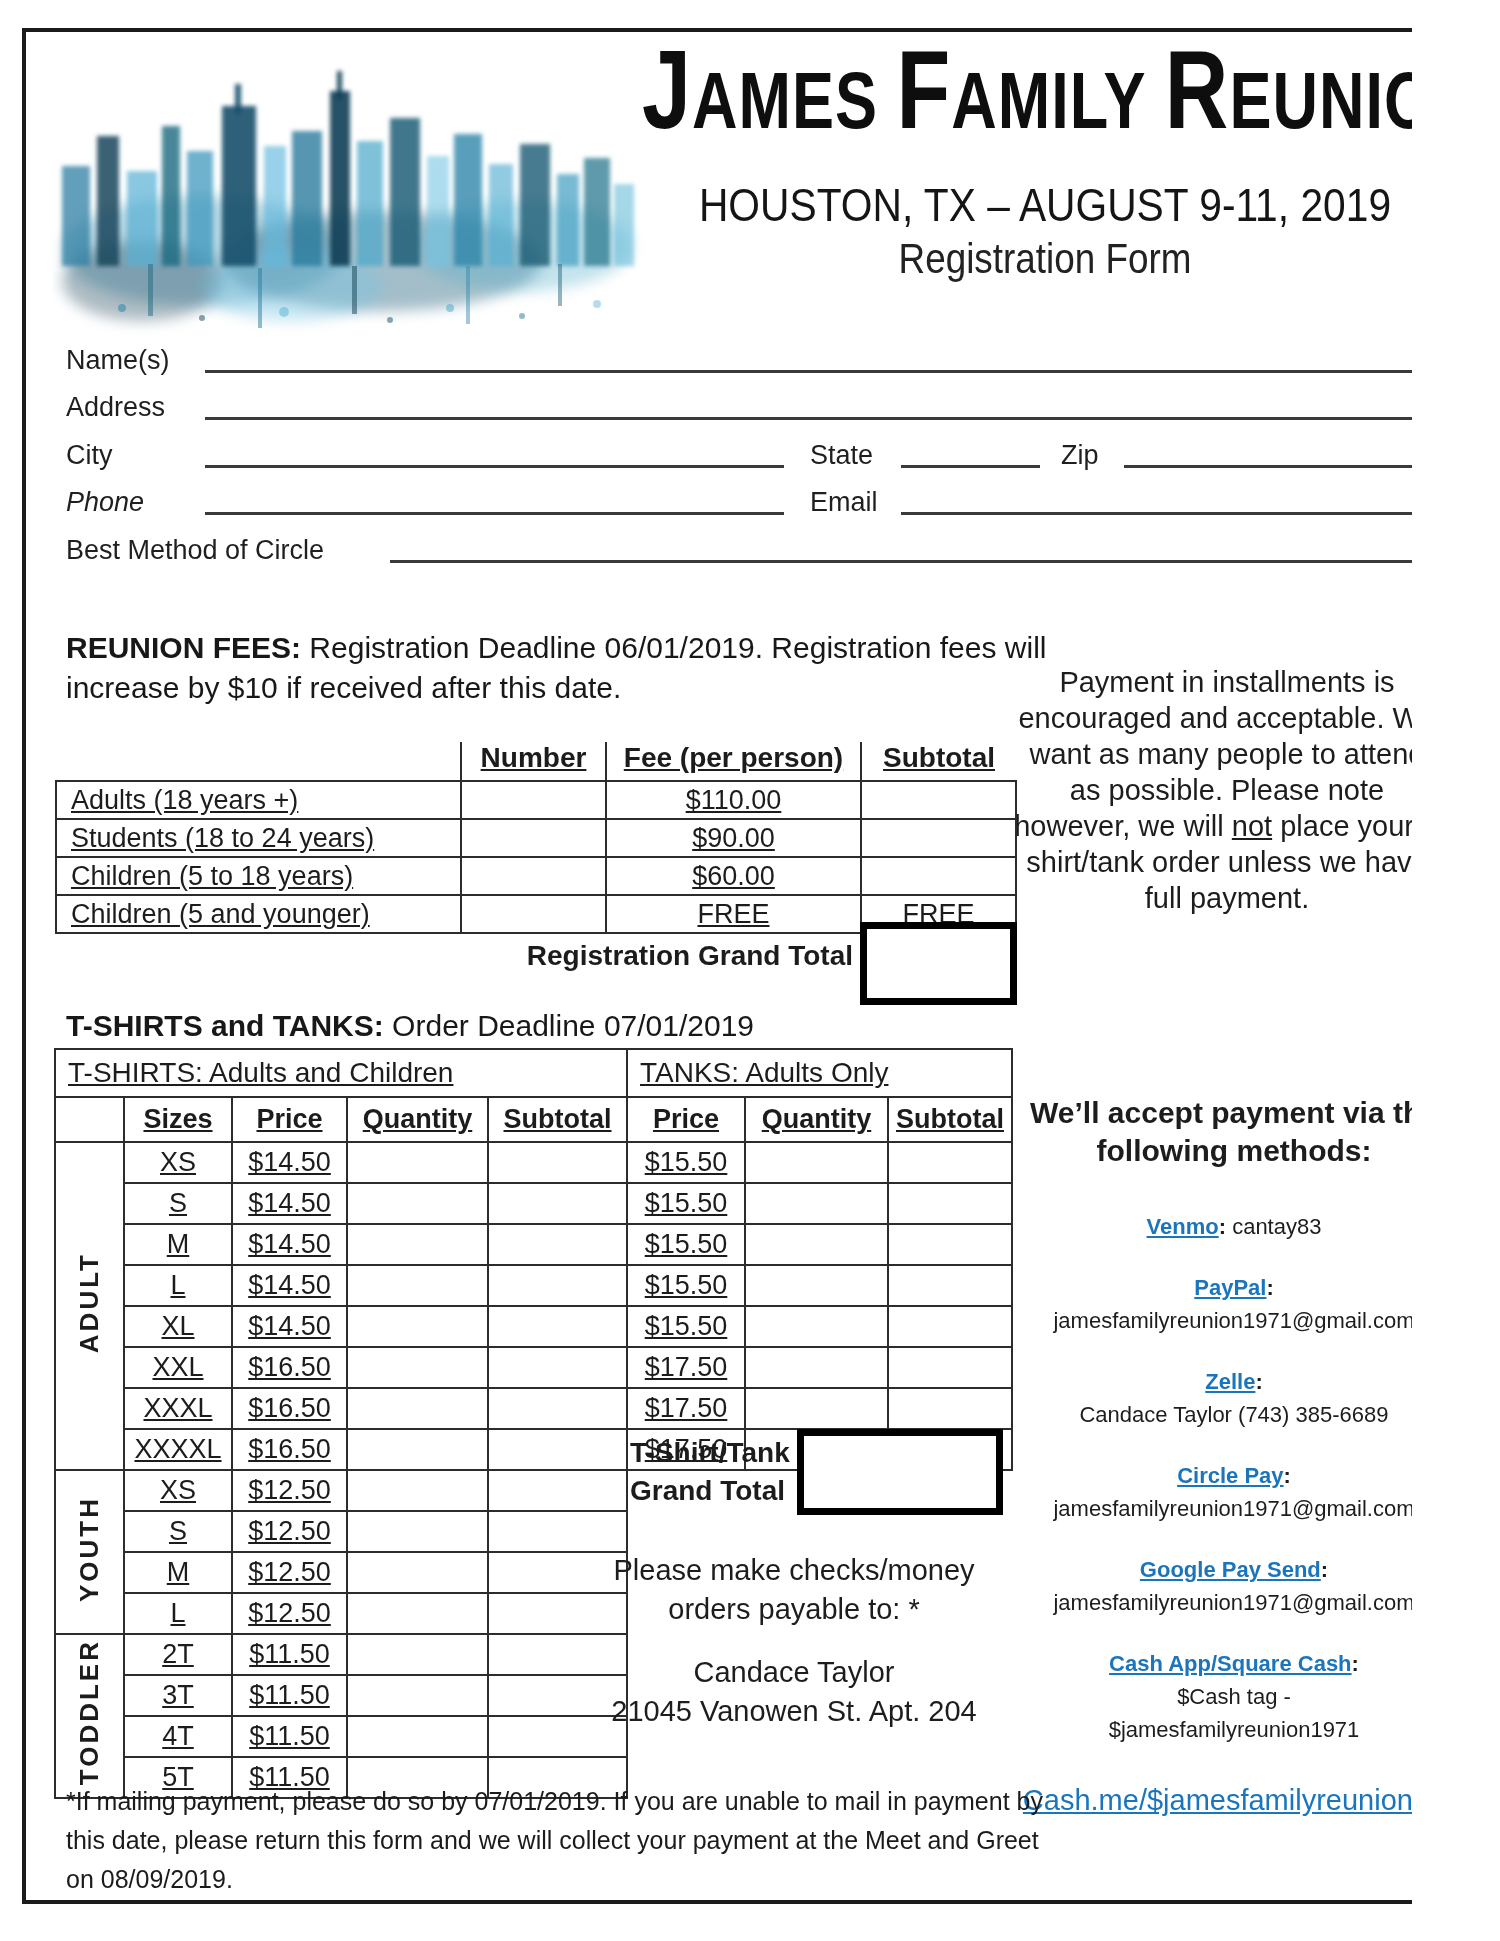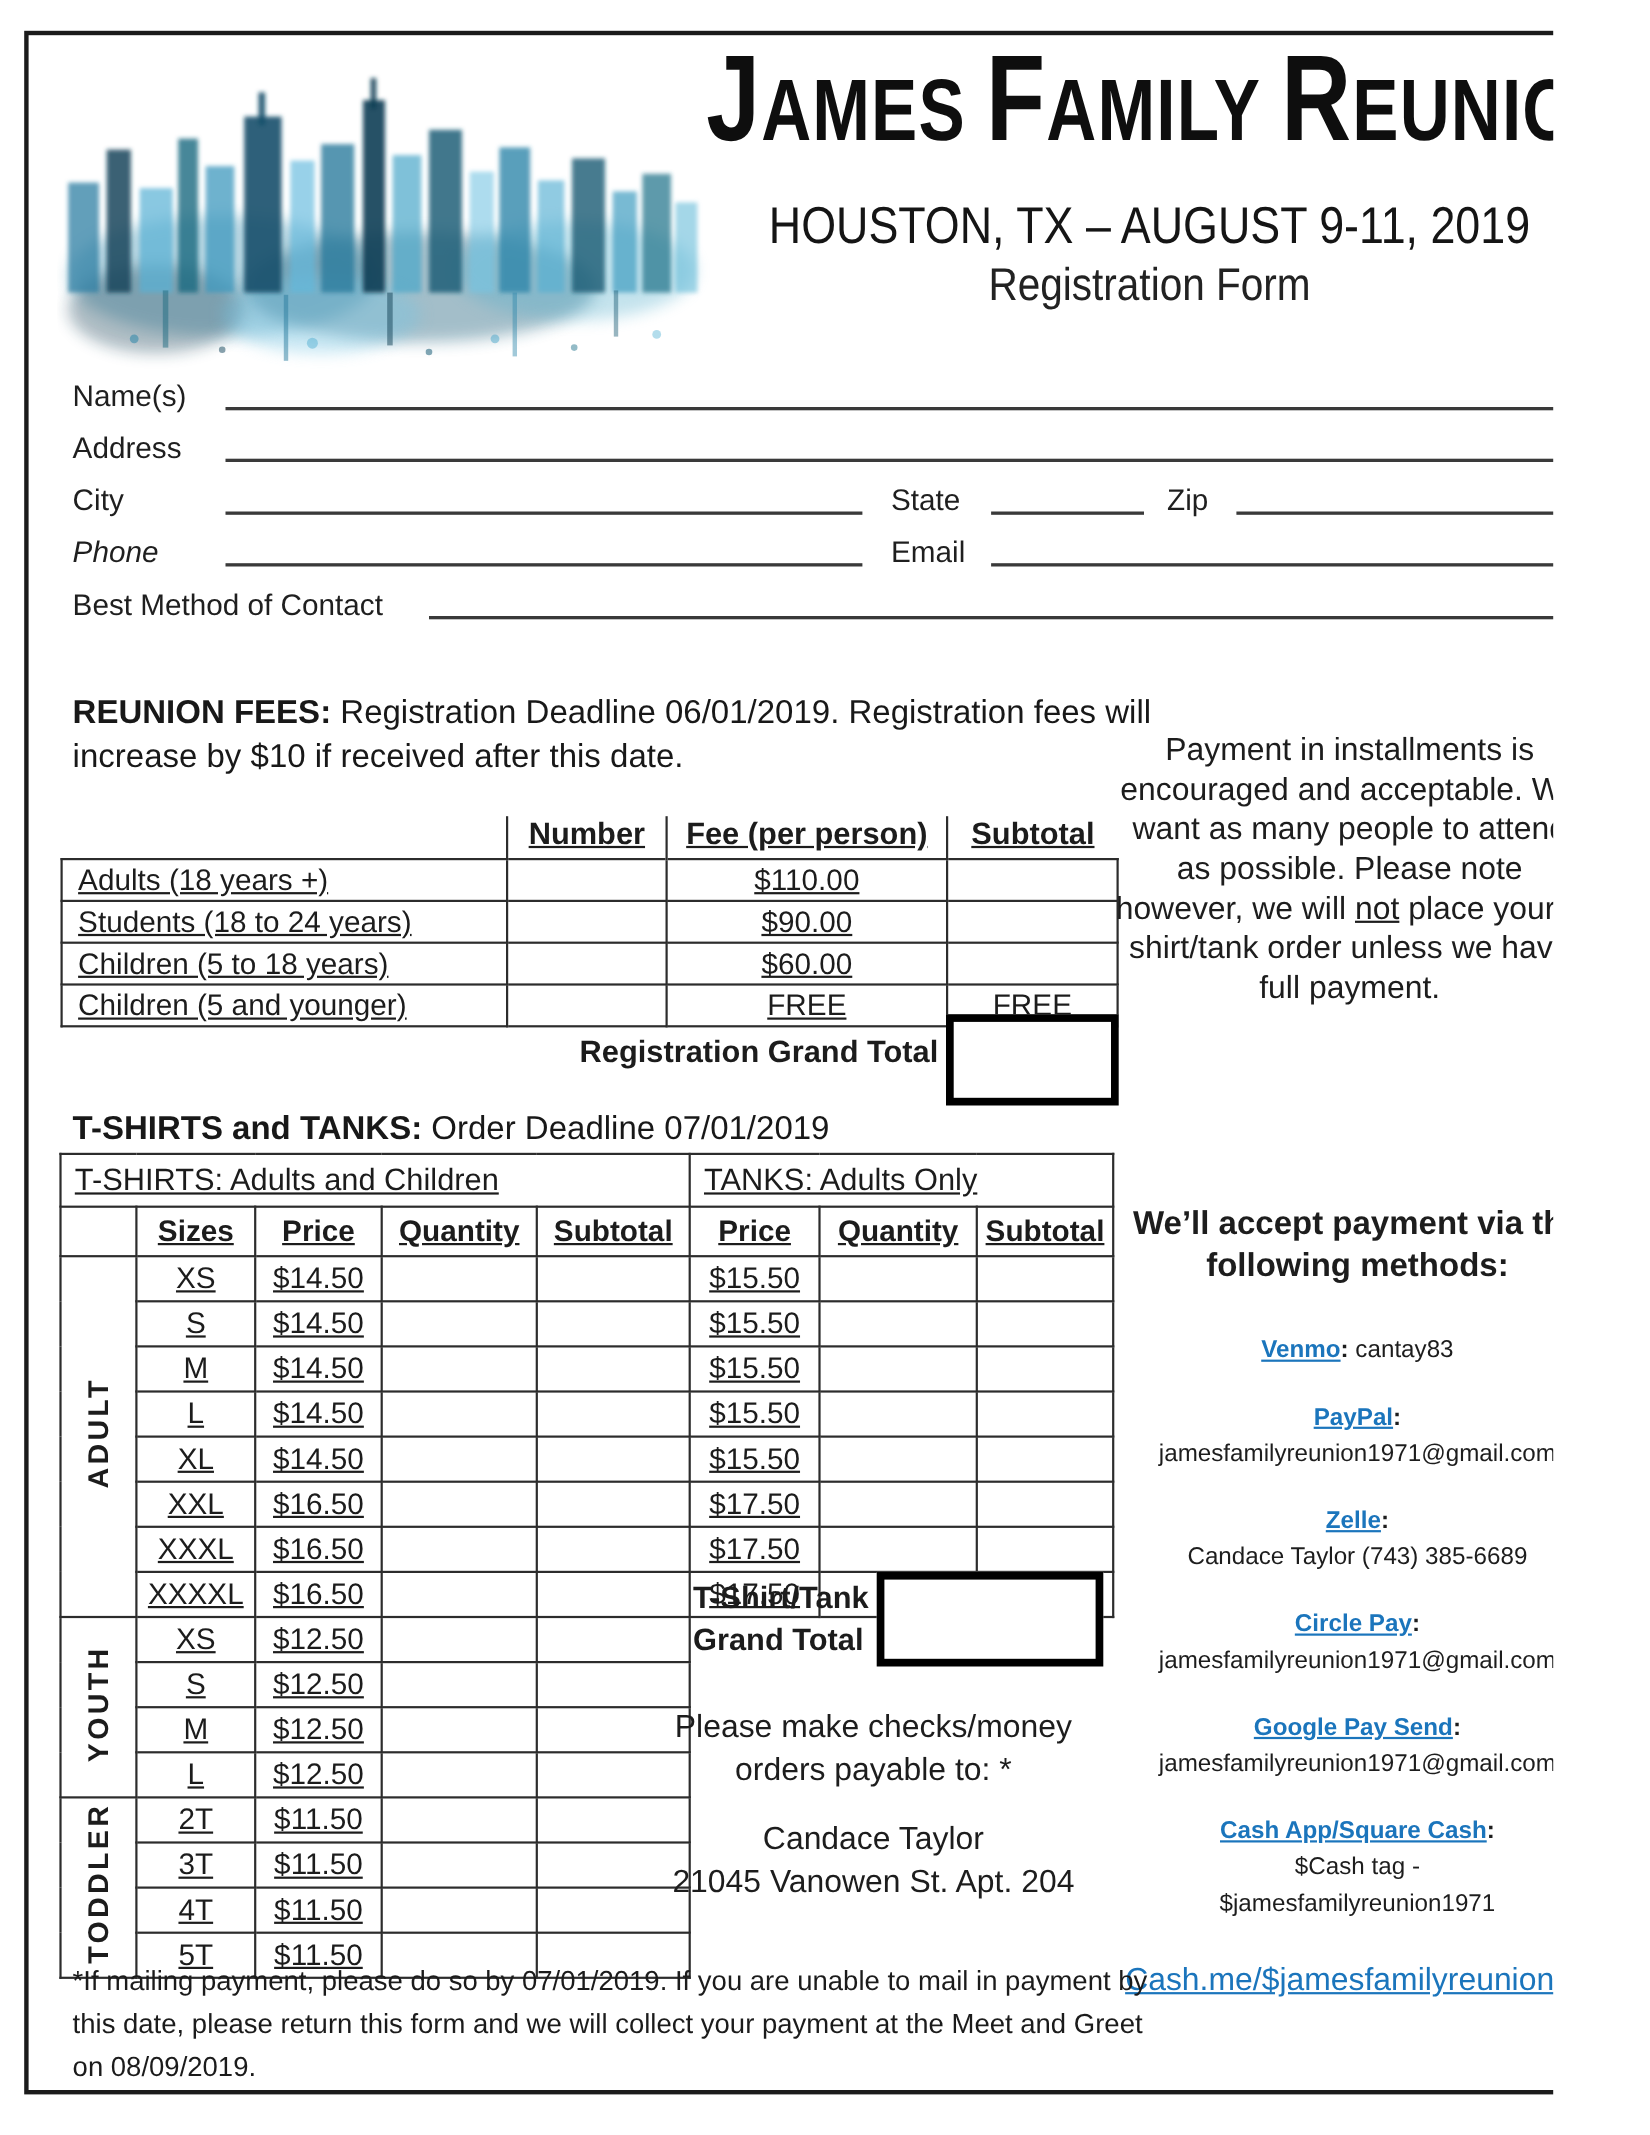--- a/index.html
+++ b/index.html
@@ -150,21 +150,21 @@
   <div class="flabel" style="left:810px;top:440px;">State</div>
   <div class="fline" style="left:901px;top:465px;width:139px;"></div>
   <div class="flabel" style="left:1061px;top:440px;">Zip</div>
   <div class="fline" style="left:1124px;top:465px;width:338px;"></div>
 
   <div class="flabel" style="left:66px;top:487px;font-style:italic;">Phone</div>
   <div class="fline" style="left:205px;top:512px;width:579px;"></div>
   <div class="flabel" style="left:810px;top:487px;">Email</div>
   <div class="fline" style="left:901px;top:512px;width:561px;"></div>
 
-  <div class="flabel" style="left:66px;top:535px;">Best Method of Contact</div>
+  <div class="flabel" style="left:66px;top:535px;">Best Method of Circle</div>
   <div class="fline" style="left:390px;top:560px;width:1072px;"></div>
 
   <div class="sec-heading" style="left:66px;top:628px;width:1000px;">
     <b>REUNION FEES:</b><span> Registration Deadline 06/01/2019. Registration fees will increase by $10 if received after this date.</span>
   </div>
 
   <div id="installments">
     <span>Payment in installments is encouraged and acceptable. We want as many people to attend as possible. Please note however, we will </span><span class="u">not</span><span> place your t-shirt/tank order unless we have full payment.</span>
   </div>
 

